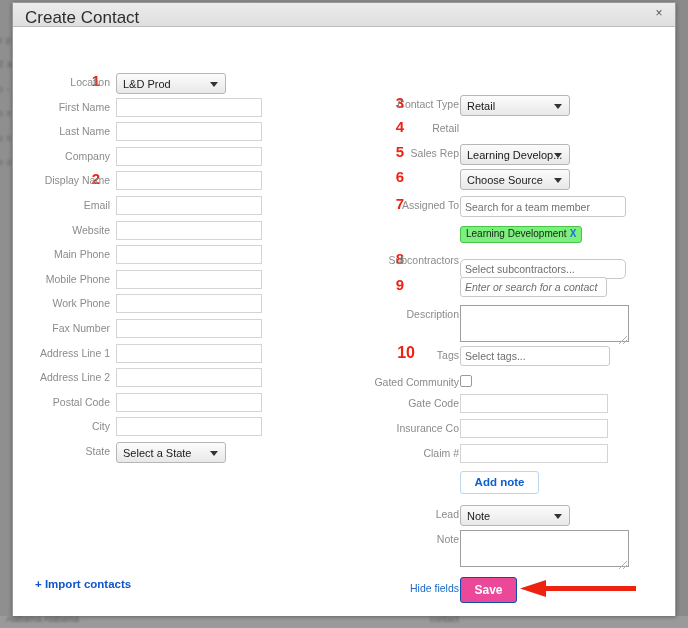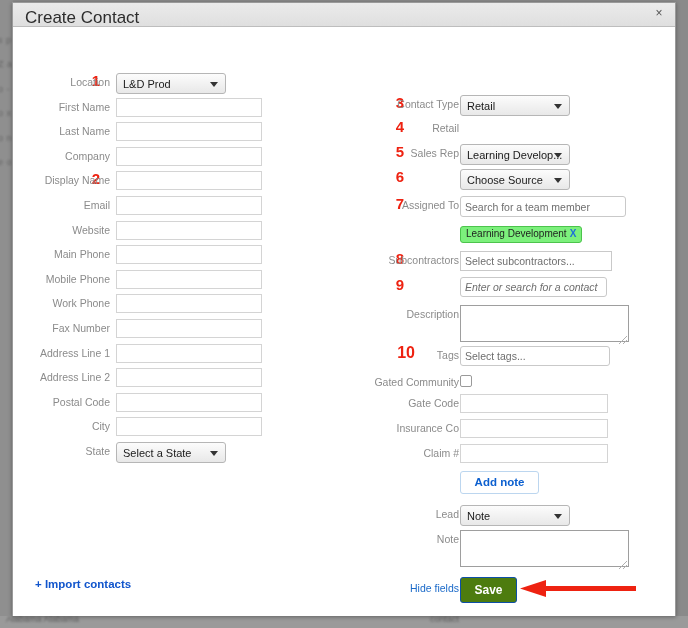--- a/index.html
+++ b/index.html
@@ -187,21 +187,21 @@
     font-size: 11.5px;
     font-weight: bold;
     line-height: 21px;
     text-align: center;
     cursor: pointer;
   }
   .btn-save {
     width: 57px; height: 26px;
     border: 1px solid #0d4fa8;
     border-radius: 3px;
-    background: #4d7c0f;
+    background: #ec4899;
     color: #fff;
     font-size: 12px;
     font-weight: bold;
     line-height: 24px;
     text-align: center;
     cursor: pointer;
   }
   .lnk-import {
     color: #1155cc;
     font-size: 11.5px;
@@ -348,21 +348,21 @@
         <div class="fld" style="top:0px">
           <span class="tag">
             <span>Learning Development</span><span class="x">X</span>
           </span>
         </div>
       </div>
 
       <div class="row" style="top:224px">
         <div class="num" style="right:273px; top:0px">8</div>
         <div class="lbl">Subcontractors</div>
-        <input class="fld txt" style="top: 0px; width: 152px; height: 20px; border-radius: 0; border-color: rgb(201, 201, 201);" placeholder="Select subcontractors...">
+        <input class="fld txt" style="top: 8px; width: 166px; height: 20px; border-radius: 5px; border-color: rgb(201, 201, 201);" placeholder="Select subcontractors...">
       </div>
 
       <div class="row" style="top:250px">
         <div class="num" style="right:273px; top:0px">9</div>
         <input class="fld txt" style="top: 0px; width: 147px; height: 20px; border-radius: 3px; border-color: rgb(201, 201, 201); font-style: italic;" placeholder="Enter or search for a contact">
       </div>
 
       <div class="row" style="top:278px; height:40px">
         <div class="lbl">Description</div>
         <div class="fld ta-wrap" style="top:0px">

